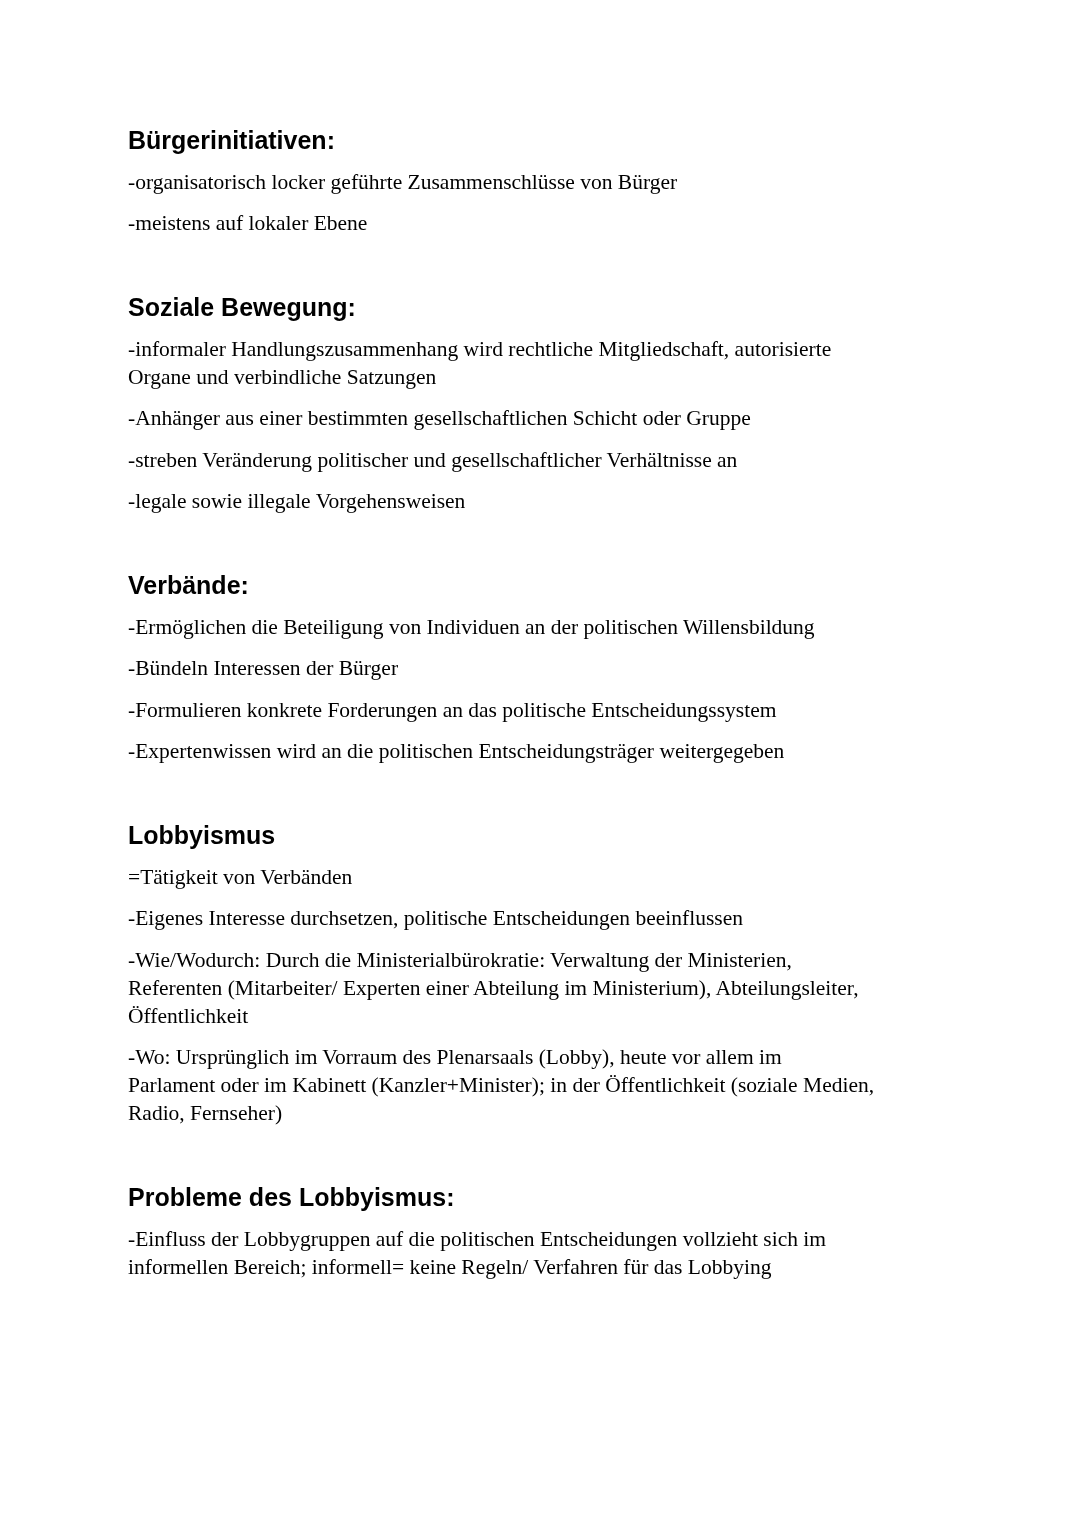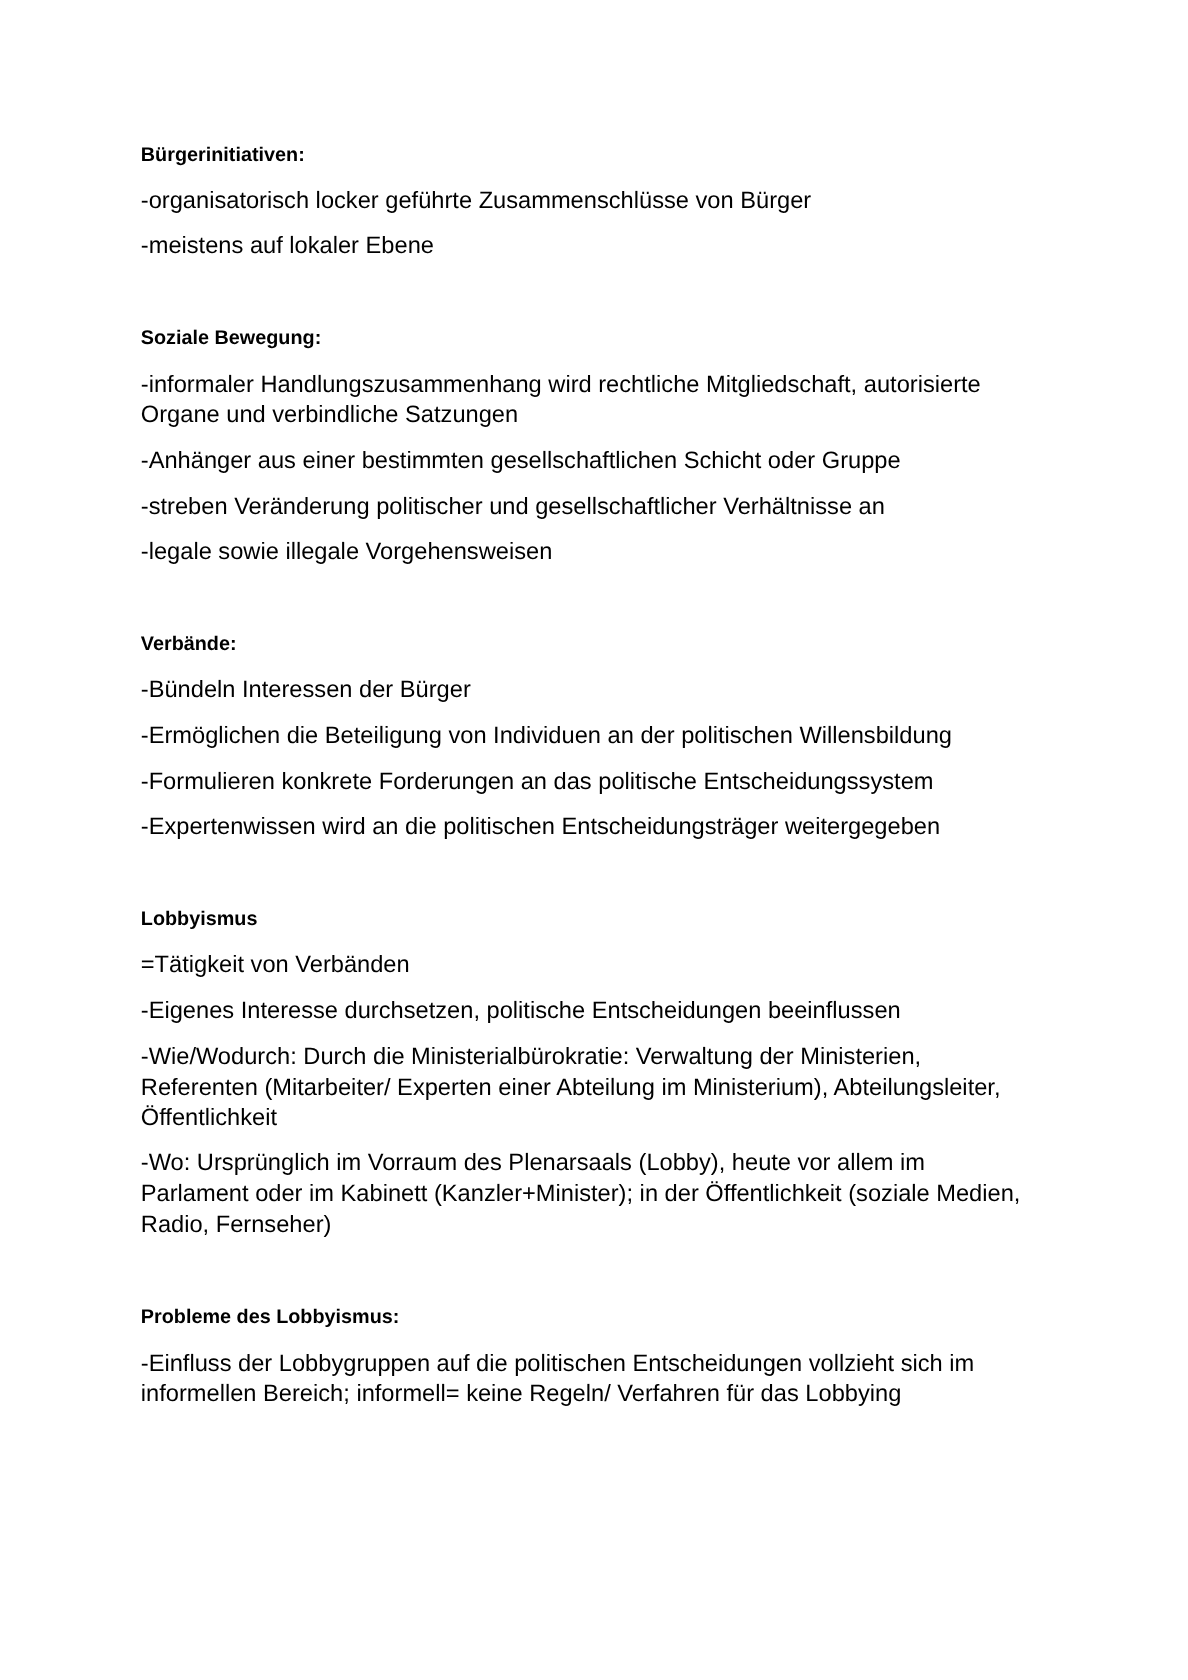--- a/index.html
+++ b/index.html
@@ -15,30 +15,31 @@
     background: #ffffff;
     padding: 126px 120px 0 128px;
     overflow: hidden;
     font-family: "Liberation Sans", "DejaVu Sans", sans-serif;
     color: #000000;
     font-size: 21.5px;
   }
   .doc-section { margin: 0; }
   .doc-section + .doc-section { margin-top: 56px; }
   .doc-heading {
-    font-size: 18px;
+    font-size: 25px;
     font-weight: bold;
     line-height: 28px;
     margin: 0 0 13.5px 0;
     white-space: nowrap;
   }
   .doc-para { margin: 0 0 13.5px 0; }
   .doc-line {
     line-height: 28px;
     white-space: nowrap;
+    font-family: Liberation Serif, serif;
   }
 </style>
 </head>
 <body>
 
 <div class="doc-page">
     <section class="doc-section">
       <div class="doc-heading">Bürgerinitiativen:</div>
       <div class="doc-para">
         <div class="doc-line">-organisatorisch locker geführte Zusammenschlüsse von Bürger</div>
@@ -59,24 +60,24 @@
       <div class="doc-para">
         <div class="doc-line">-streben Veränderung politischer und gesellschaftlicher Verhältnisse an</div>
       </div>
       <div class="doc-para">
         <div class="doc-line">-legale sowie illegale Vorgehensweisen</div>
       </div>
     </section>
     <section class="doc-section">
       <div class="doc-heading">Verbände:</div>
       <div class="doc-para">
-        <div class="doc-line">-Bündeln Interessen der Bürger</div>
+        <div class="doc-line">-Ermöglichen die Beteiligung von Individuen an der politischen Willensbildung</div>
       </div>
       <div class="doc-para">
-        <div class="doc-line">-Ermöglichen die Beteiligung von Individuen an der politischen Willensbildung</div>
+        <div class="doc-line">-Bündeln Interessen der Bürger</div>
       </div>
       <div class="doc-para">
         <div class="doc-line">-Formulieren konkrete Forderungen an das politische Entscheidungssystem</div>
       </div>
       <div class="doc-para">
         <div class="doc-line">-Expertenwissen wird an die politischen Entscheidungsträger weitergegeben</div>
       </div>
     </section>
     <section class="doc-section">
       <div class="doc-heading">Lobbyismus</div>

